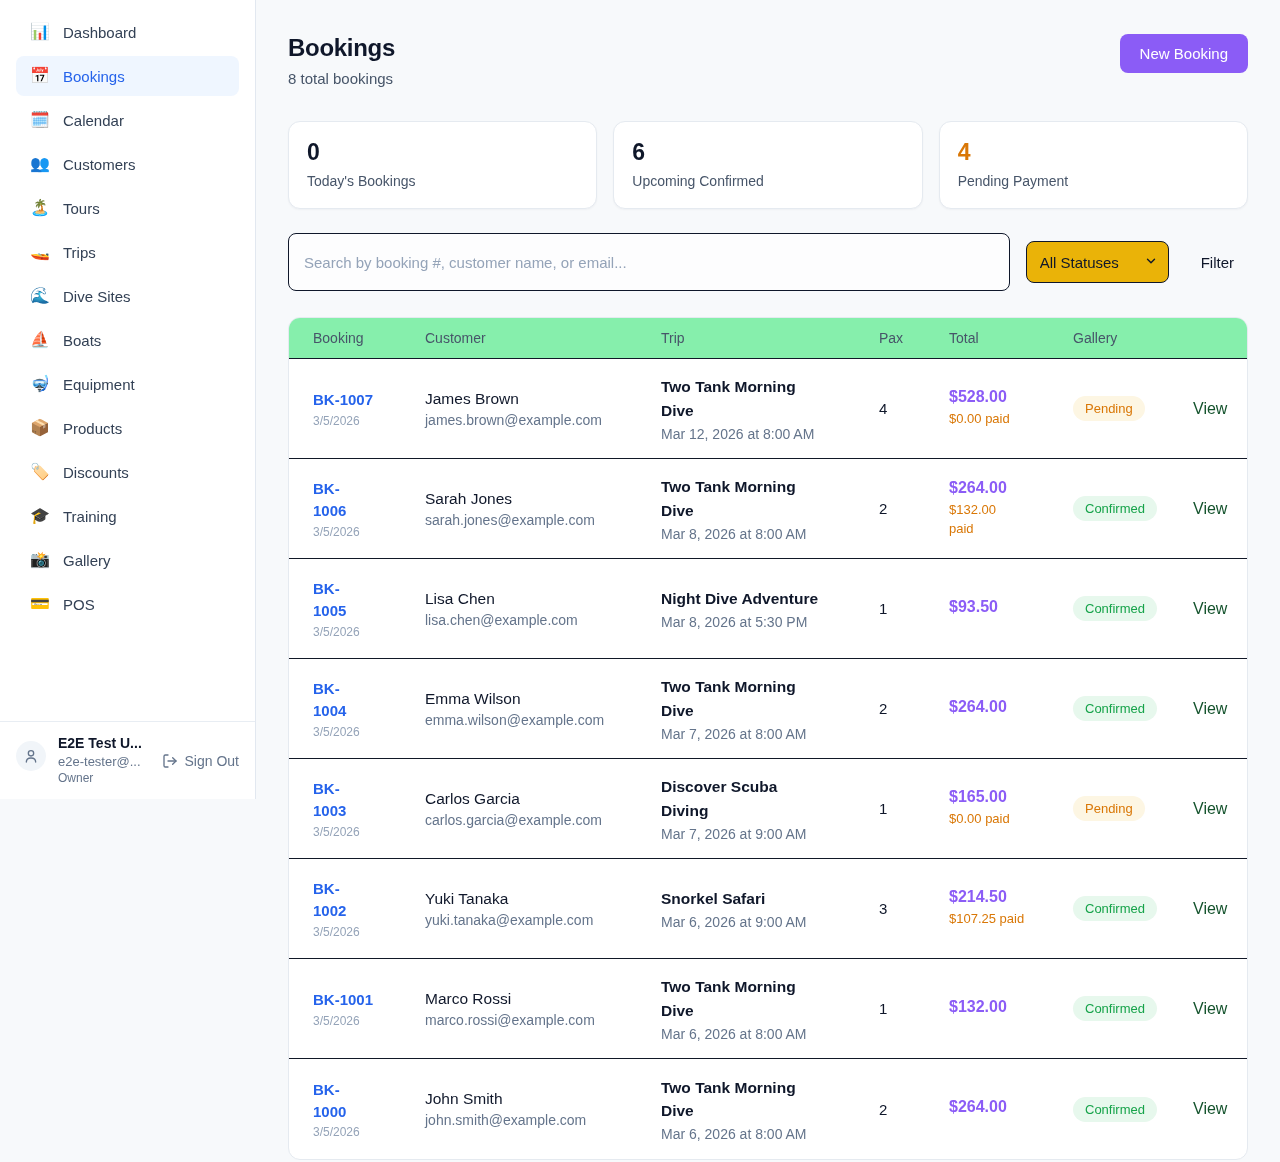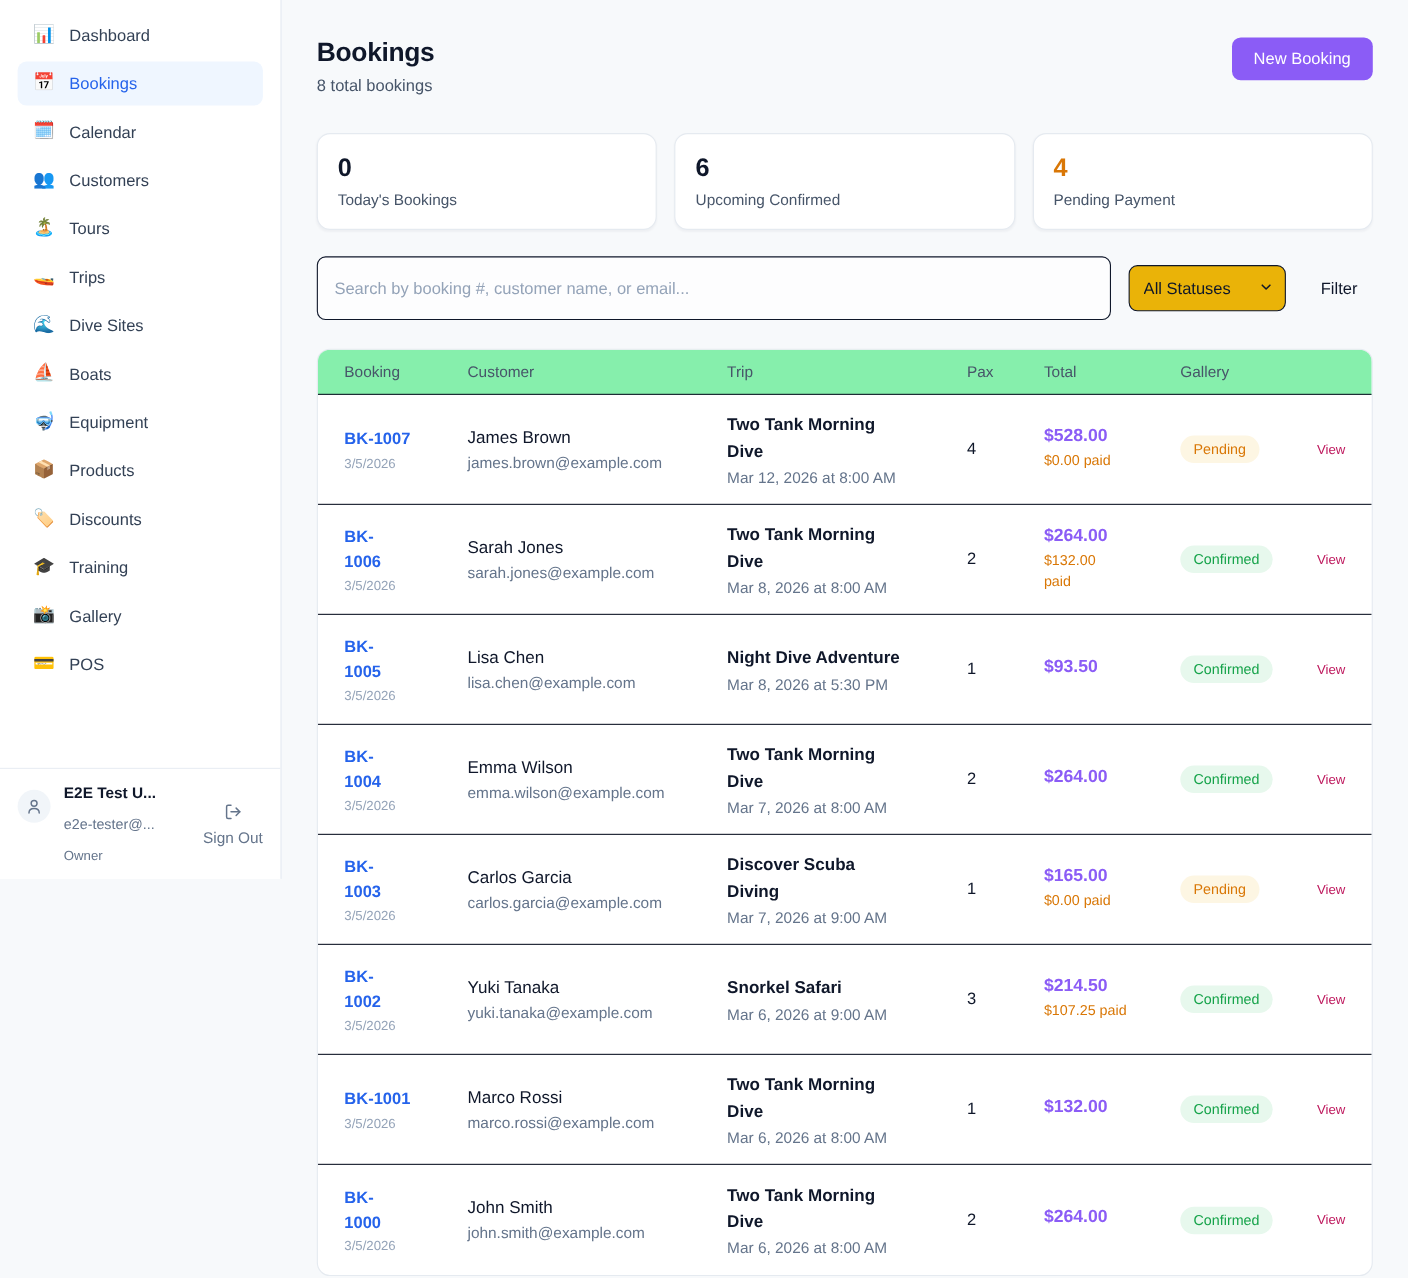--- a/index.html
+++ b/index.html
@@ -45,21 +45,21 @@
     flex:0 0 30px; margin-top:6px;
   }
   .user-info { flex:1; min-width:0; }
   .user-name { font-size:14px; font-weight:700; color:#0f172a; white-space:nowrap; }
   .user-row2 { display:flex; align-items:center; margin-top:2px; }
   .user-email { font-size:13px; color:#64748b; white-space:nowrap; overflow:hidden; flex:1; }
   .user-role { font-size:12px; color:#64748b; margin-top:2px; }
   .signout-btn {
     display:flex; align-items:center; gap:7px;
     background:none; border:none; cursor:pointer;
-    font-family:inherit; font-size:14px; color:#64748b; padding:0; margin-left:10px;flex-direction:column;
+    font-family:inherit; font-size:14px; color:#64748b; padding:0; margin-left:10px;
   }
 
   
   .main { margin-left:256px; padding:34px 32px 30px; }
 
   .page-header { display:flex; align-items:flex-start; justify-content:space-between; }
   .page-title { font-size:24px; font-weight:700; color:#0f172a; letter-spacing:-0.3px; }
   .page-subtitle { font-size:15px; color:#475569; margin-top:8px; }
   .primary-btn {
     background:#8b5cf6; color:#ffffff; border:none; cursor:pointer;
@@ -134,21 +134,21 @@
   .total-paid.narrow { max-width:62px; }
 
   .badge {
     display:inline-block; padding:5px 12px; border-radius:999px;
     font-size:13px; font-weight:500;
   }
   .badge.pending { background:#fdf6e3; color:#d97706; }
   .badge.confirmed { background:#e7f8ed; color:#16a34a; }
 
   .view-cell { text-align:right; }
-  .view-link { font-size:12px; font-weight:500; color:#be185d; cursor:pointer; text-decoration:none; }
+  .view-link { font-size:16px; font-weight:500; color:#14532d; cursor:pointer; text-decoration:none; }
 
   svg { display:block; }
 </style>
 </head>
 <body>
 
 <aside class="sidebar">
 
   <nav class="nav" id="nav-container">
       <div class="nav-item">

